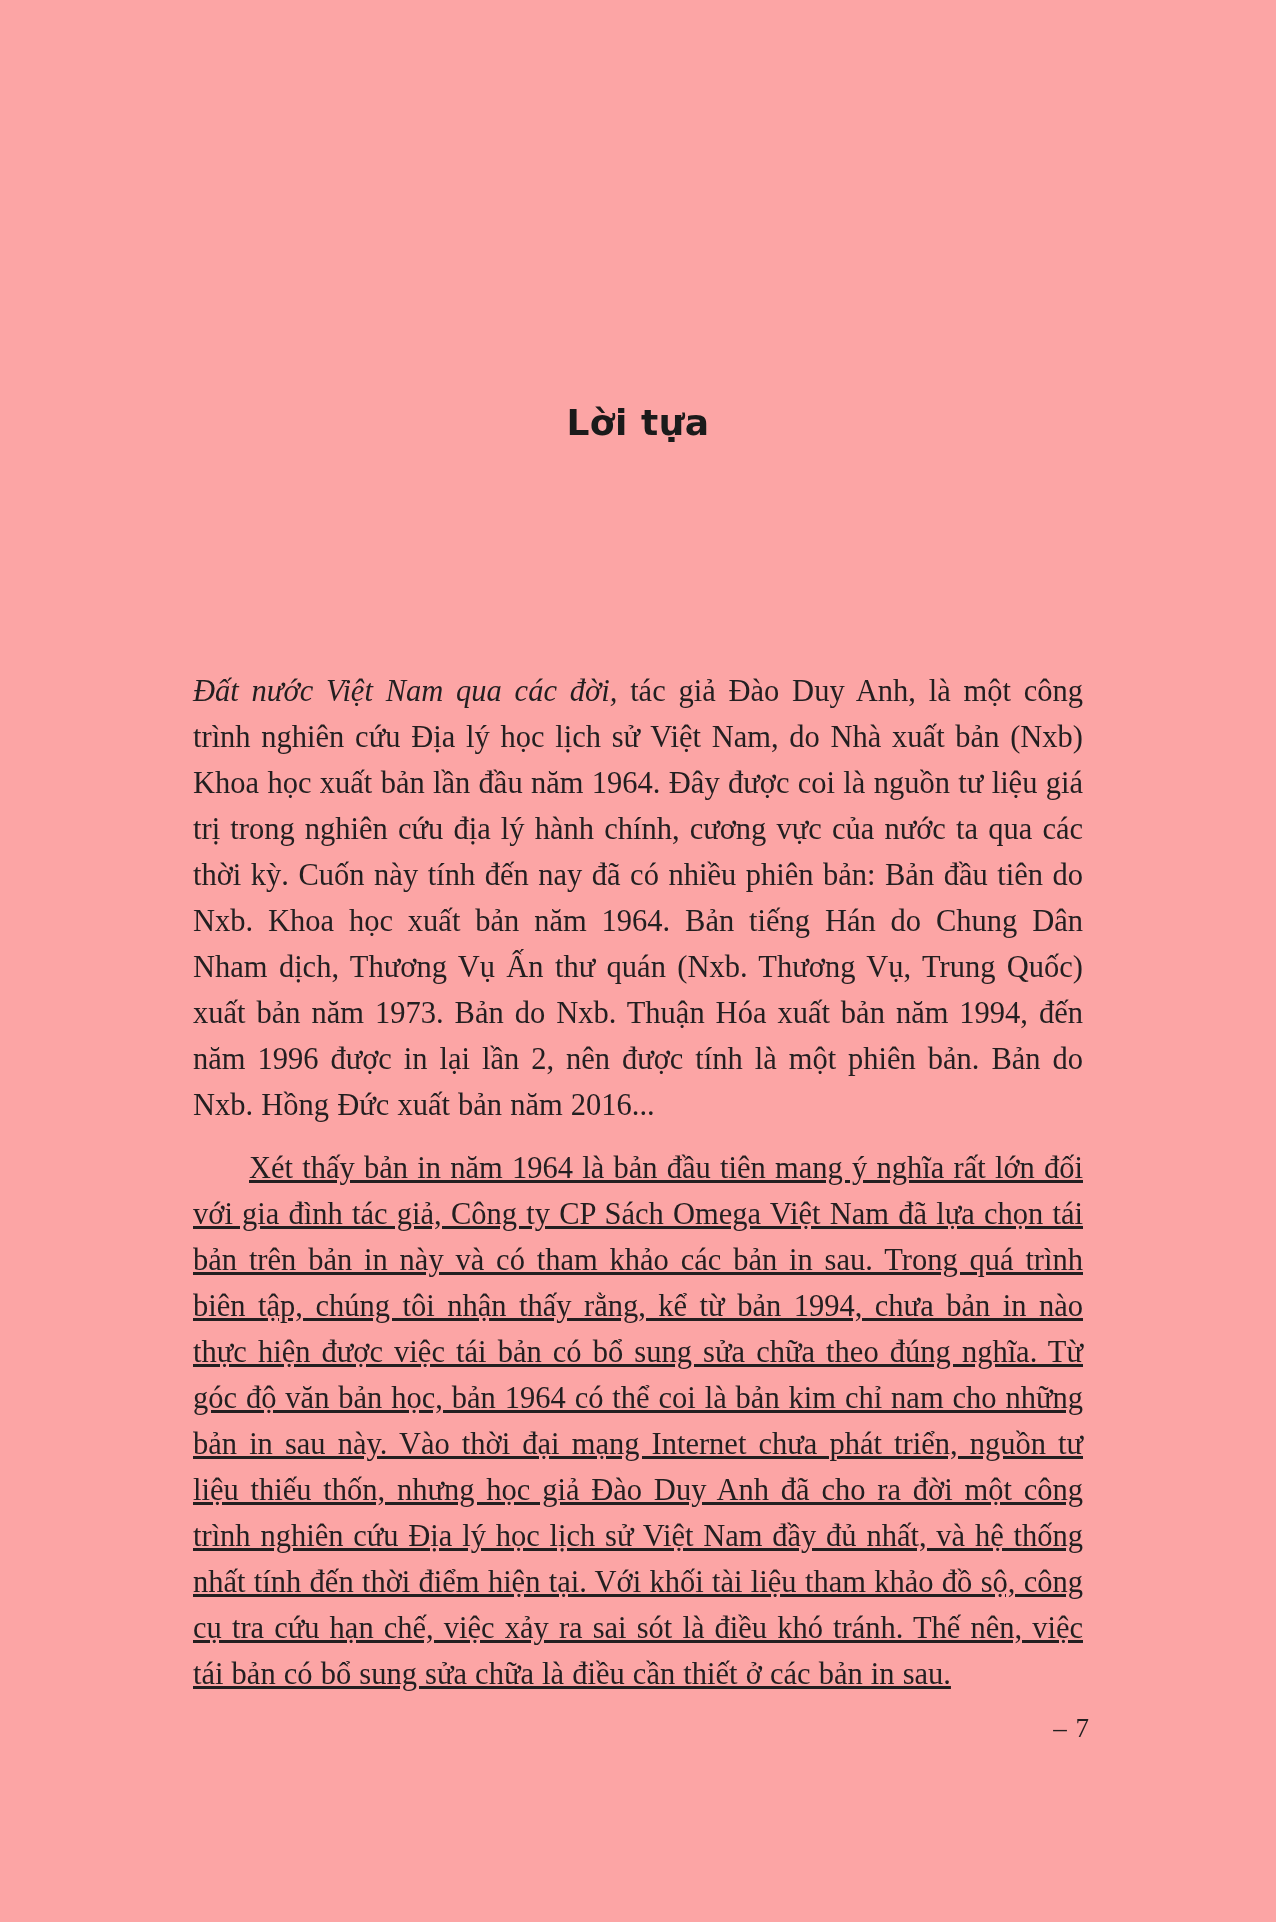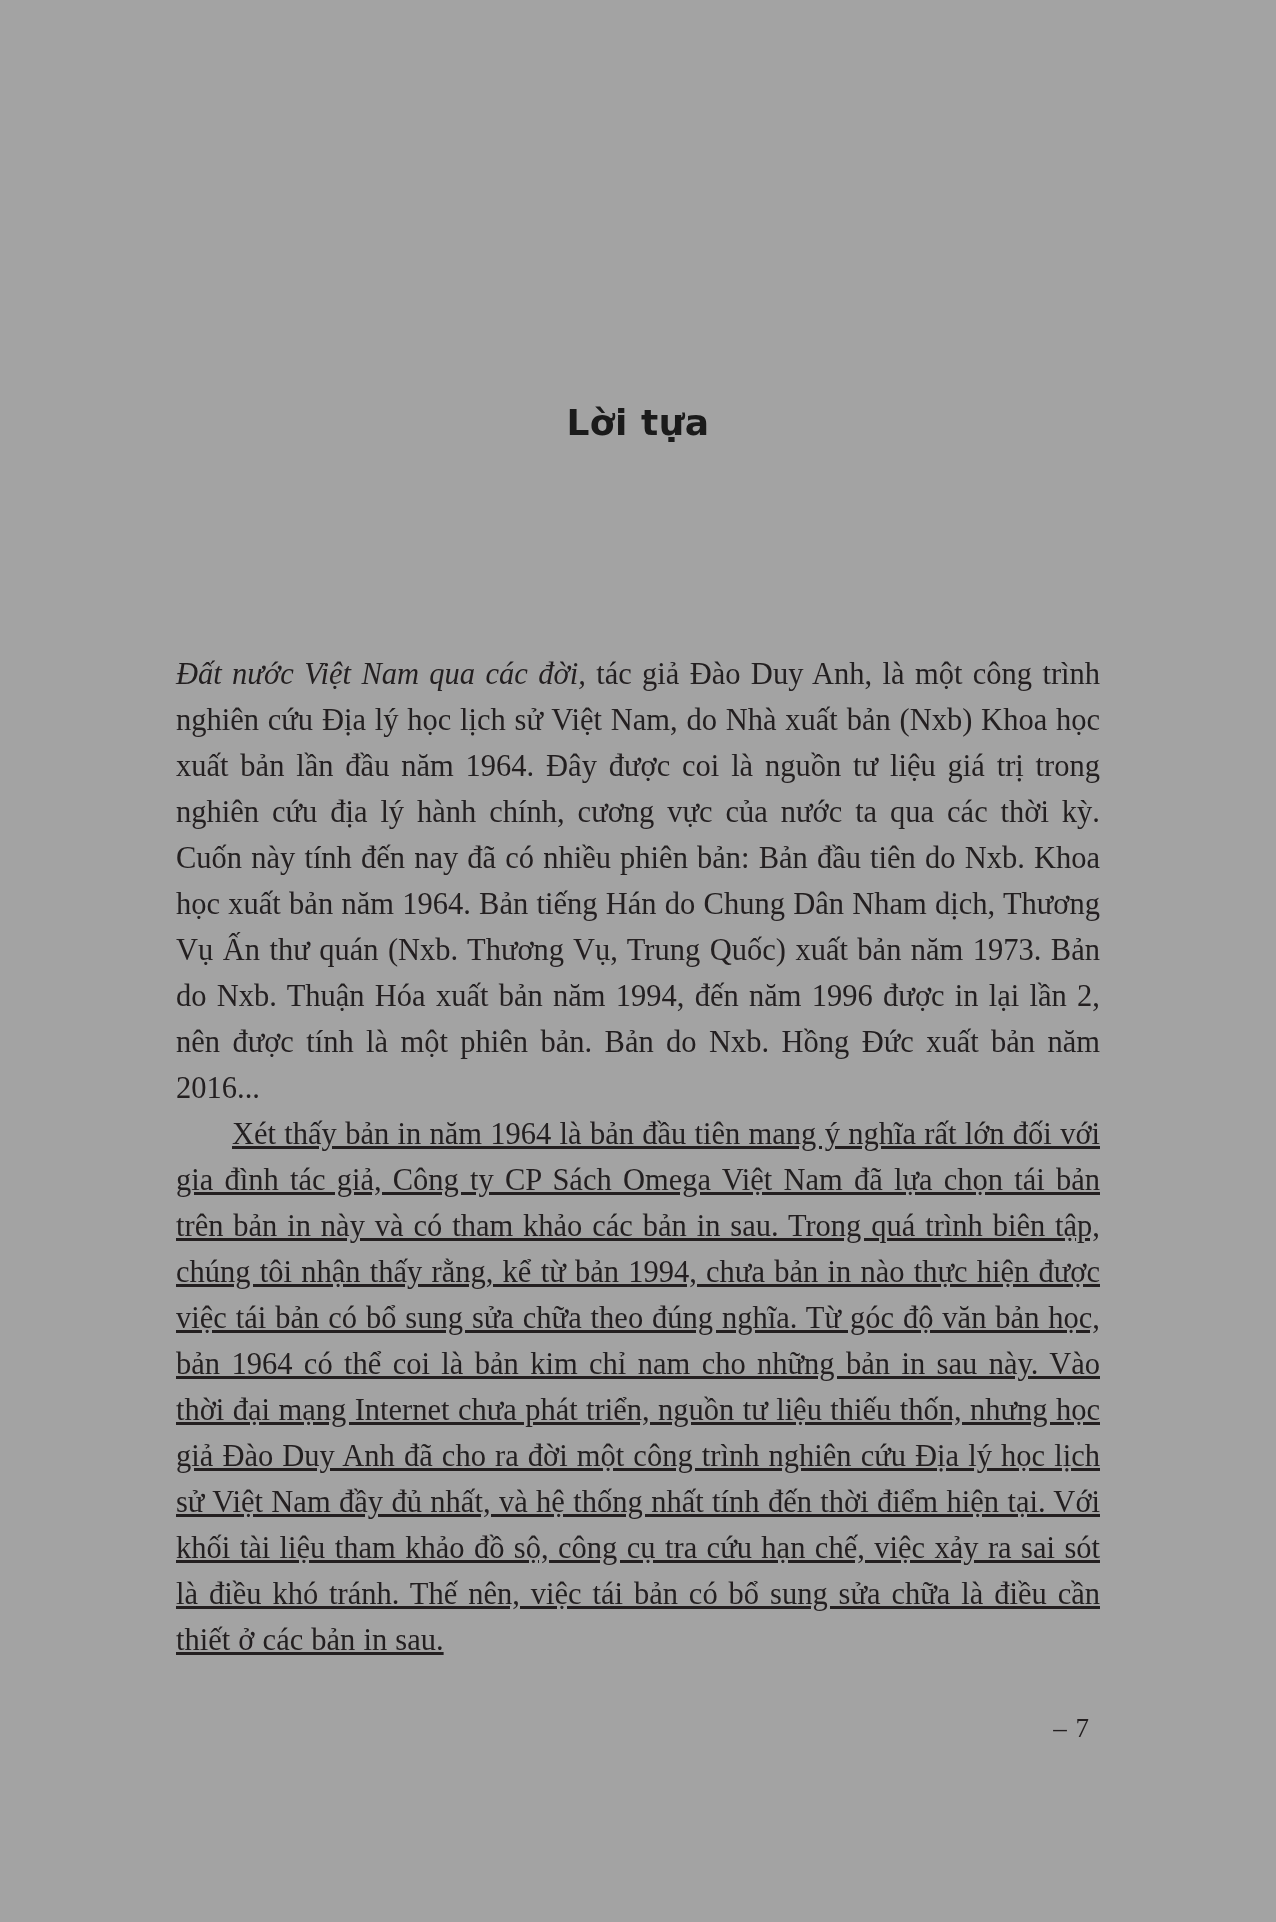--- a/index.html
+++ b/index.html
@@ -11,42 +11,42 @@
     width: 1276px;
     height: 1922px;
     font-family: "Liberation Serif", serif;
     color: #231f20;
     overflow: hidden;
   }
   .page {
     position: relative;
     width: 1276px;
     height: 1922px;
-    background: #a3a3a3;
+    background: #fca5a5;
     box-sizing: border-box;
   }
   .content {
     position: absolute;
     left: 176px;
     top: 0;
     width: 924px;
     height: 1922px;
   }
   .chapter-title {
     font-family: "DejaVu Sans", sans-serif;
     font-weight: bold;
     font-size: 36px;
     letter-spacing: 0.5px;
     color: #1b1b1b;
     text-align: center;
     margin: 0;
     padding-top: 402px;
   }
   .body-text {
-    margin: 0;
+    margin: 17px;
     font-size: 30.5px;
     line-height: 46px;
     text-align: justify;
     text-justify: inter-word;
     color: #231f20;
     word-spacing: 0.5px;
   }
   .para-first {
     padding-top: 208px;
   }

